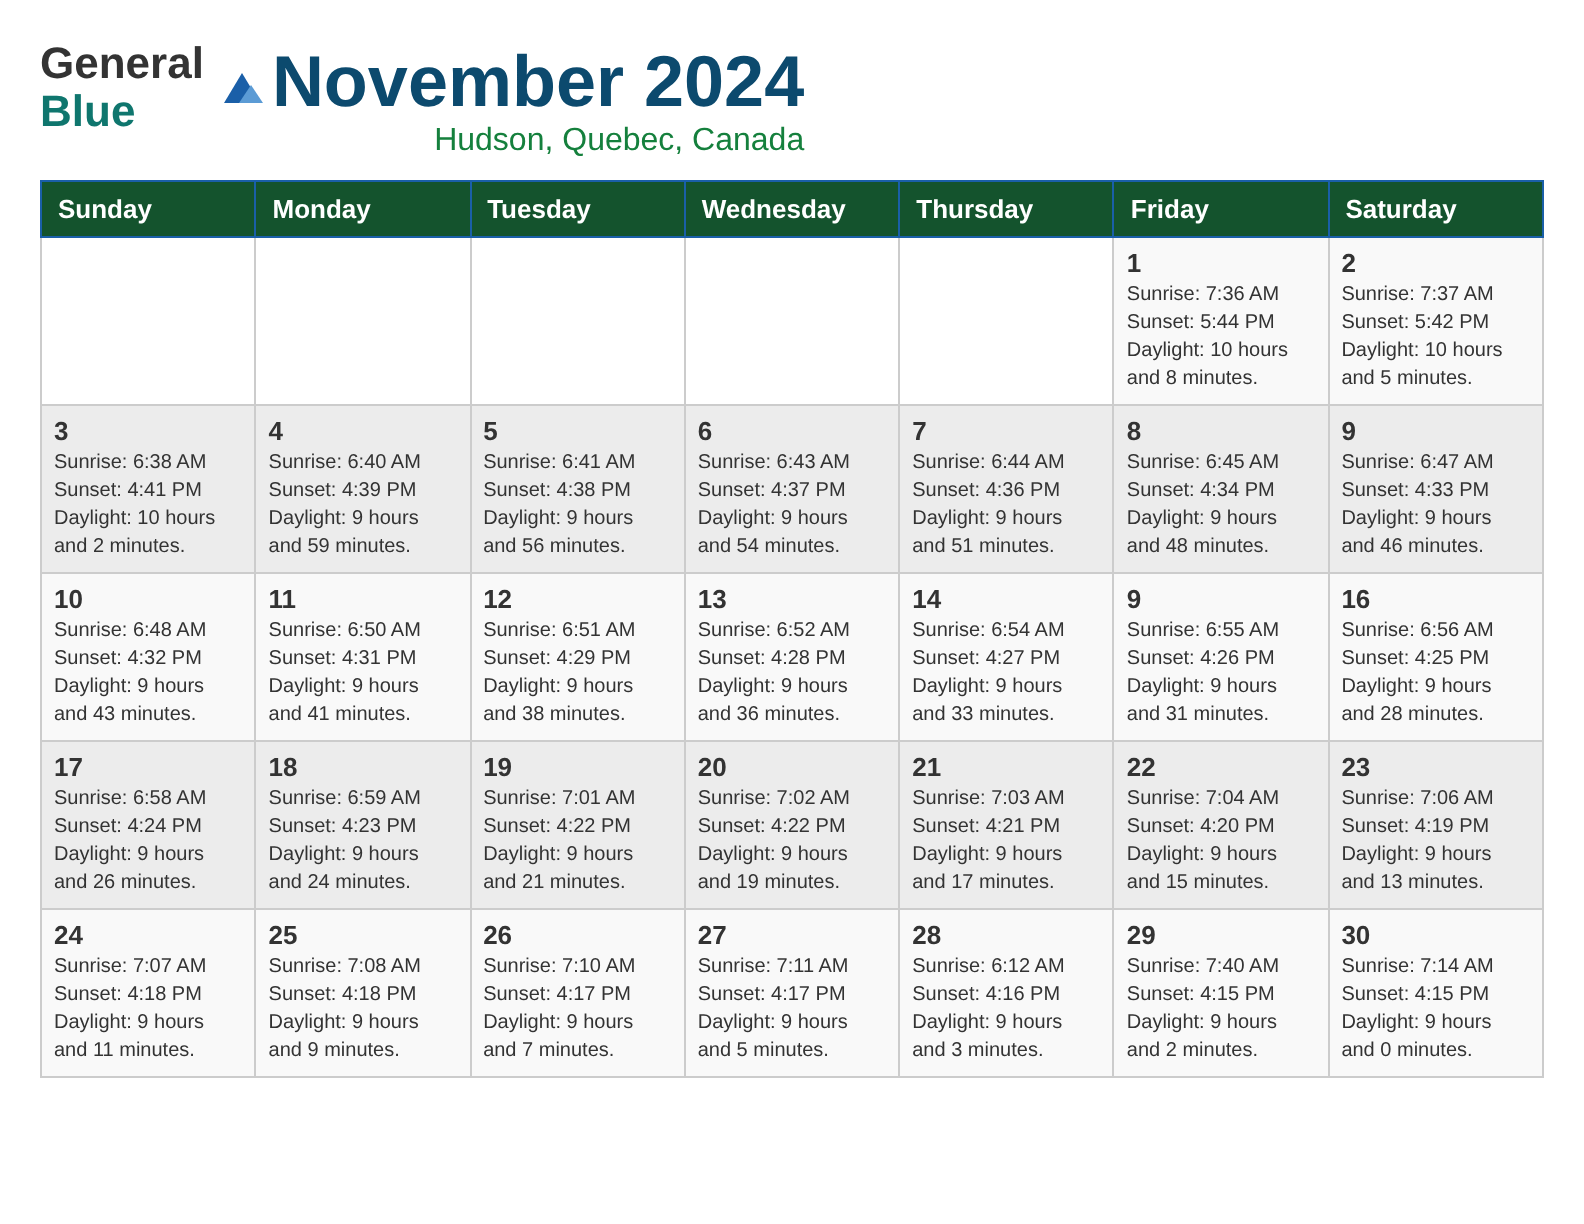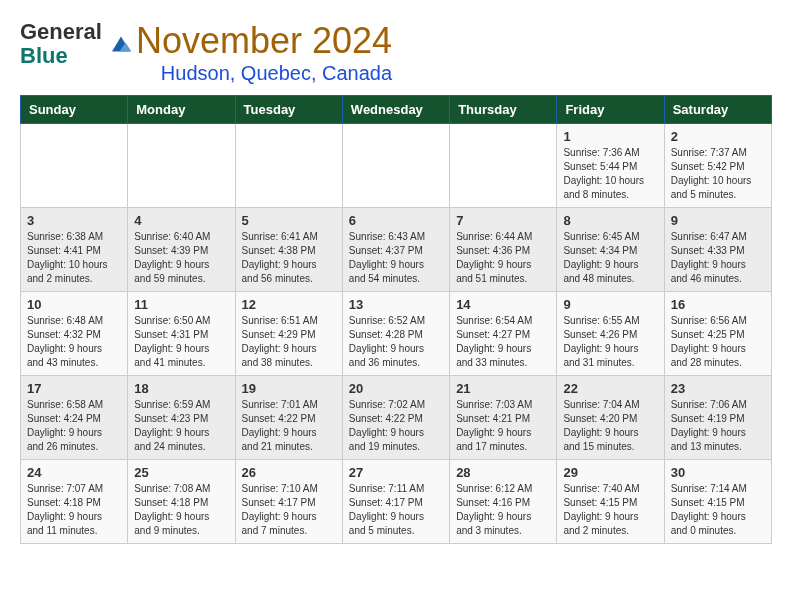--- a/index.html
+++ b/index.html
@@ -30,26 +30,26 @@
     .logo-icon {
       width: 30px;
       height: 30px;
       margin-left: 4px;
     }
     .title-area {
       text-align: right;
     }
     .month-title {
       font-size: 36px;
-      font-weight: normal;
-      color: #a16207;
+      font-weight: bold;
+      color: #0c4a6e;
     }
     .subtitle {
-      font-size: 20px;
-      color: #1d4ed8;
+      font-size: 16px;
+      color: #15803d;
     }
     .calendar {
       width: 100%;
       border-collapse: collapse;
       border: 1px solid #ccc;
     }
     .calendar th {
       background-color: #14532d;
       color: #fff;
       font-size: 13px;

